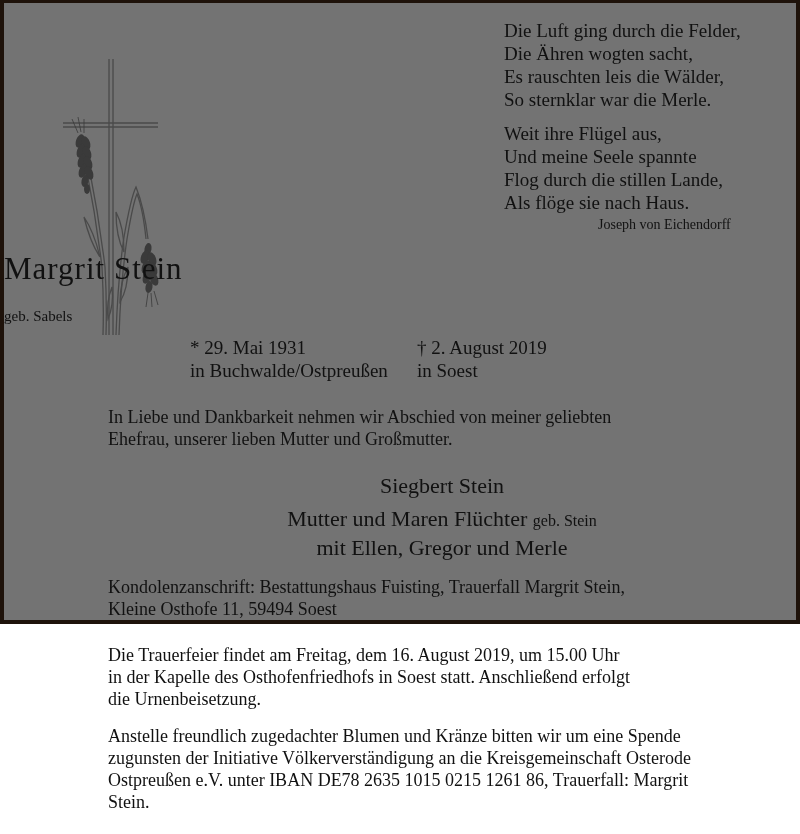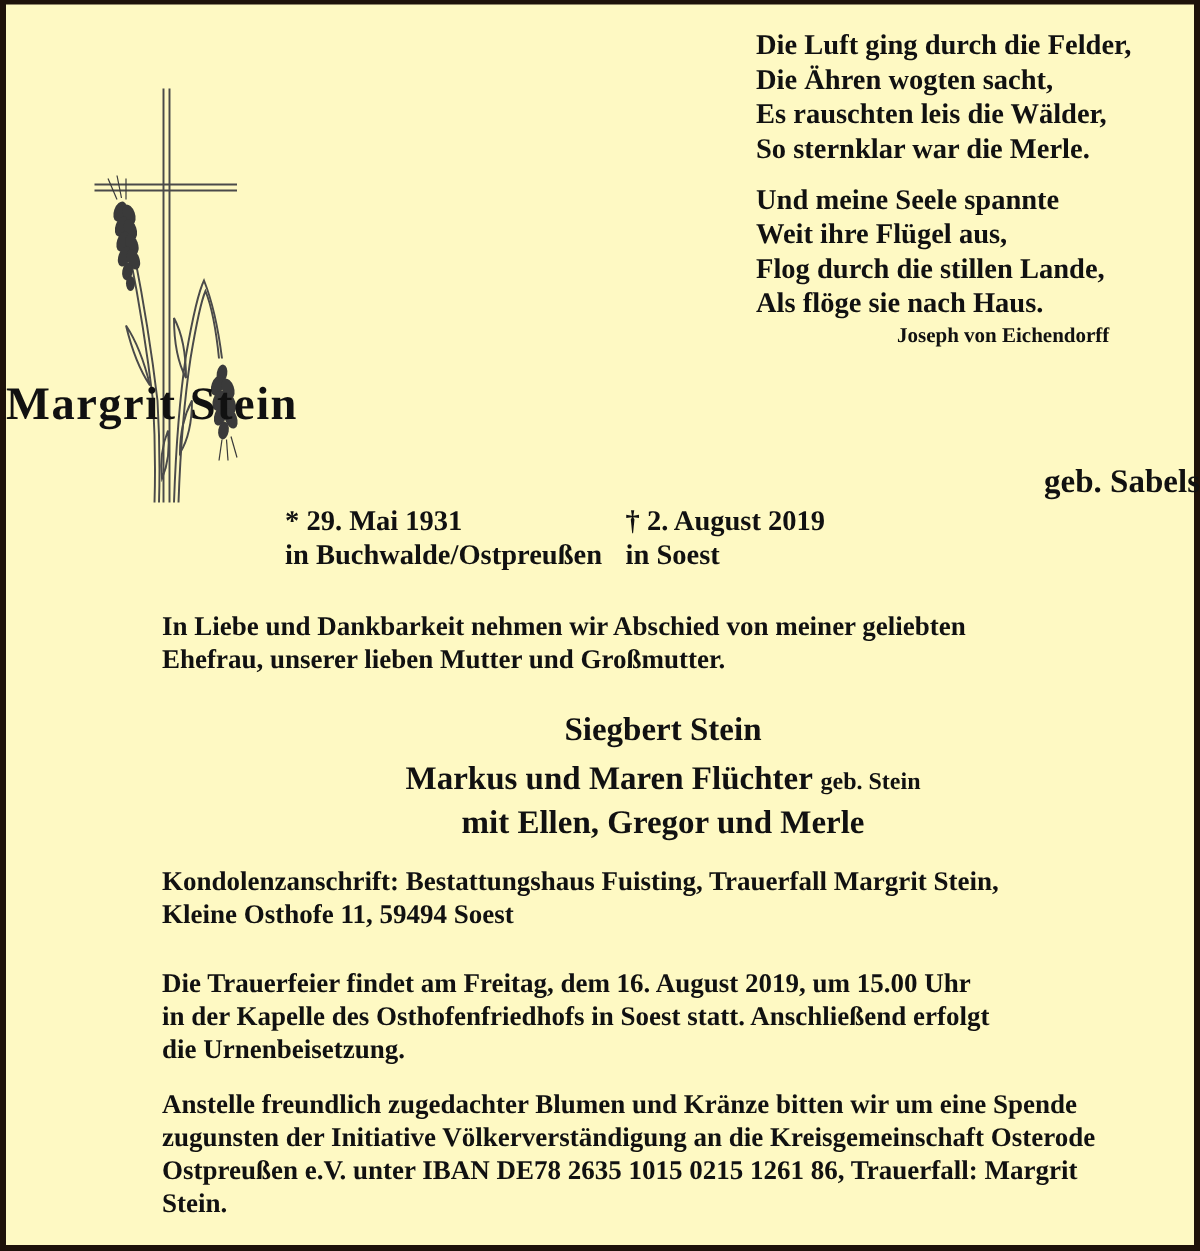--- a/index.html
+++ b/index.html
@@ -1,50 +1,49 @@
 <!DOCTYPE html>
 <html><head>
   <meta charset="utf-8">
   <style>
     html, body { margin: 0; padding: 0; background: #ffffff; }
     body { width: 800px; height: 834px; overflow: hidden; }
     .frame {
       position: relative;
-      width: 800px; height: 834px;
+      width: 800px; height: 624px;
       box-sizing: border-box;
-      background: #fef9c3;
+      background: #737373;
       border-left: 4px solid #1e120a;
       border-top: 3px solid #1e120a;
       border-right: 4px solid #1e120a;
       border-bottom: 4px solid #1e120a;
       font-family: "Liberation Serif", serif;
       color: #111111;
-      font-weight: bold;
     }
     .abs { position: absolute; }
     .poem {
       left: 500px; top: 16px;
       font-size: 19px; line-height: 23px;
     }
     .poem .stanza { margin: 0 0 11px 0; }
     .poem .line { display: block; white-space: nowrap; }
     .author {
       left: 594px; top: 214px;
       font-size: 14px;
     }
     .ornament { left: 52px; top: 54px; width: 120px; height: 280px; }
     .name {
       left: 0; width: 796px; top: 248px;
       text-align: left;
       font-size: 31px; letter-spacing: 1px;
     }
     .maiden {
       left: 0; width: 796px; top: 305px;
-      text-align: right;
-      font-size: 22px;
+      text-align: left;
+      font-size: 15px;
     }
     .birth, .death {
       text-align: left; font-size: 19px; line-height: 23px;
     }
     .birth { left: 186px; width: 226px; top: 333px; }
     .death { left: 413px; width: 170px; top: 333px; }
     .para {
       left: 104px; width: 620px;
       font-size: 18px; line-height: 22px;
       white-space: nowrap;
@@ -65,22 +64,22 @@
 <div class="frame">
 
   <div class="abs poem">
     <div class="stanza">
       <span class="line">Die Luft ging durch die Felder,</span>
       <span class="line">Die Ähren wogten sacht,</span>
       <span class="line">Es rauschten leis die Wälder,</span>
       <span class="line">So sternklar war die Merle.</span>
     </div>
     <div class="stanza">
+      <span class="line">Weit ihre Flügel aus,</span>
       <span class="line">Und meine Seele spannte</span>
-      <span class="line">Weit ihre Flügel aus,</span>
       <span class="line">Flog durch die stillen Lande,</span>
       <span class="line">Als flöge sie nach Haus.</span>
     </div>
   </div>
   <div class="abs author">Joseph von Eichendorff</div>
 
   <div class="abs ornament">
     <svg width="120" height="280" viewBox="0 0 120 280" xmlns="http://www.w3.org/2000/svg">
       <g stroke="#4a4a4a" stroke-width="1.3" fill="none">
 
@@ -150,21 +149,21 @@
     <div>in Soest</div>
   </div>
 
   <div class="abs para" style="top:403px;">
     <span class="line">In Liebe und Dankbarkeit nehmen wir Abschied von meiner geliebten</span>
     <span class="line">Ehefrau, unserer lieben Mutter und Großmutter.</span>
   </div>
 
   <div class="abs family" style="top:470px;">Siegbert Stein</div>
   <div class="abs family" style="top:503px;">
-    <span>Markus und Maren Flüchter</span>
+    <span>Mutter und Maren Flüchter</span>
     <span class="small">geb. Stein</span>
   </div>
   <div class="abs family" style="top:532px;">mit Ellen, Gregor und Merle</div>
 
   <div class="abs para" style="top:573px;">
     <span class="line">Kondolenzanschrift: Bestattungshaus Fuisting, Trauerfall Margrit Stein,</span>
     <span class="line">Kleine Osthofe 11, 59494 Soest</span>
   </div>
 
   <div class="abs para" style="top:641px;">

